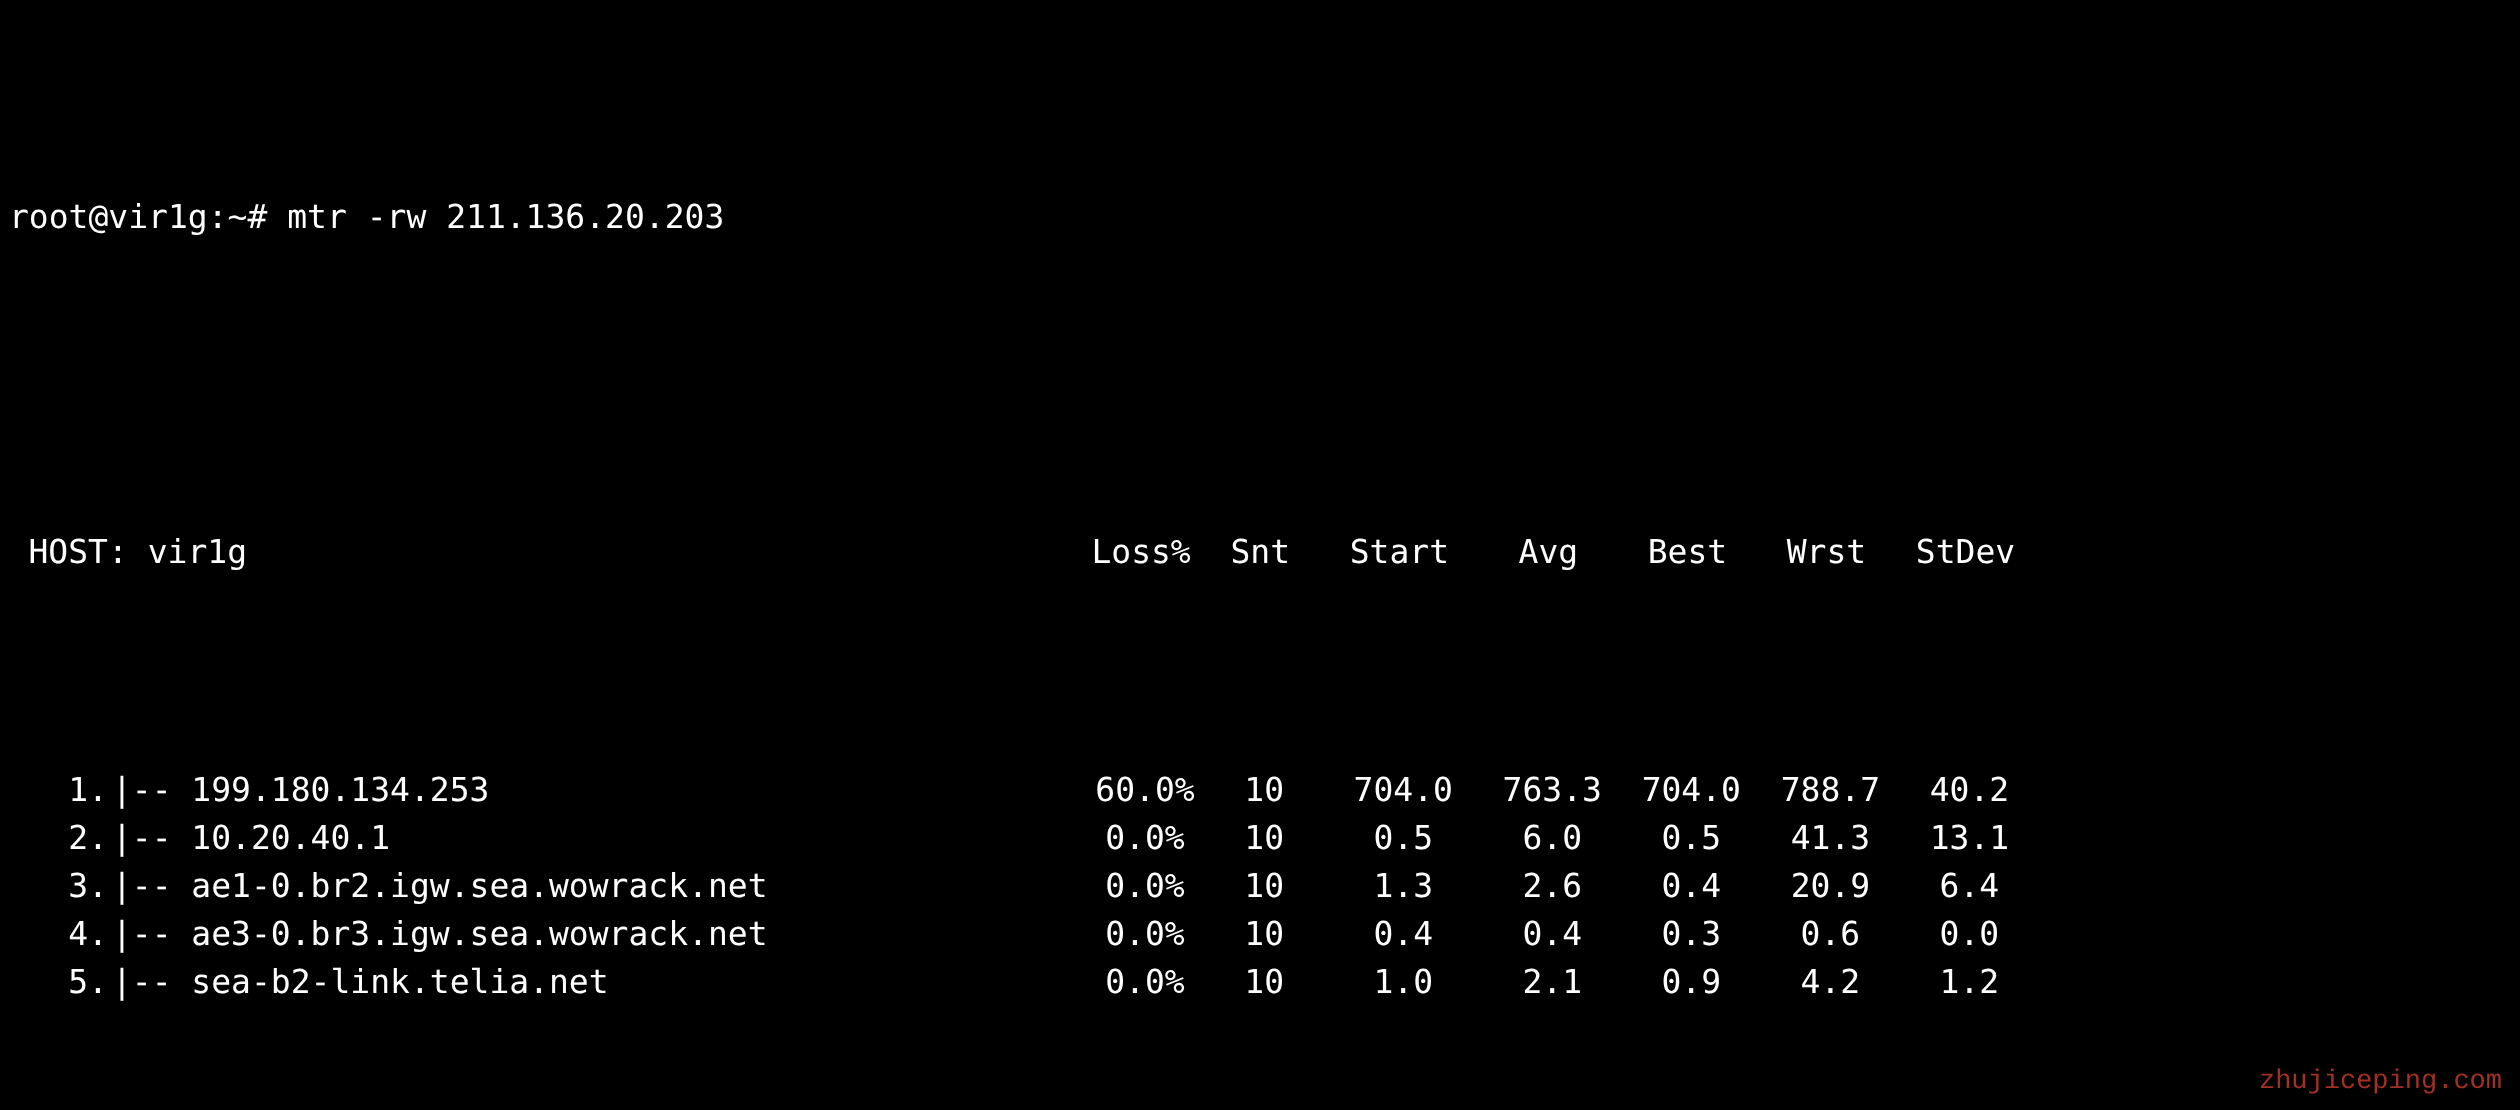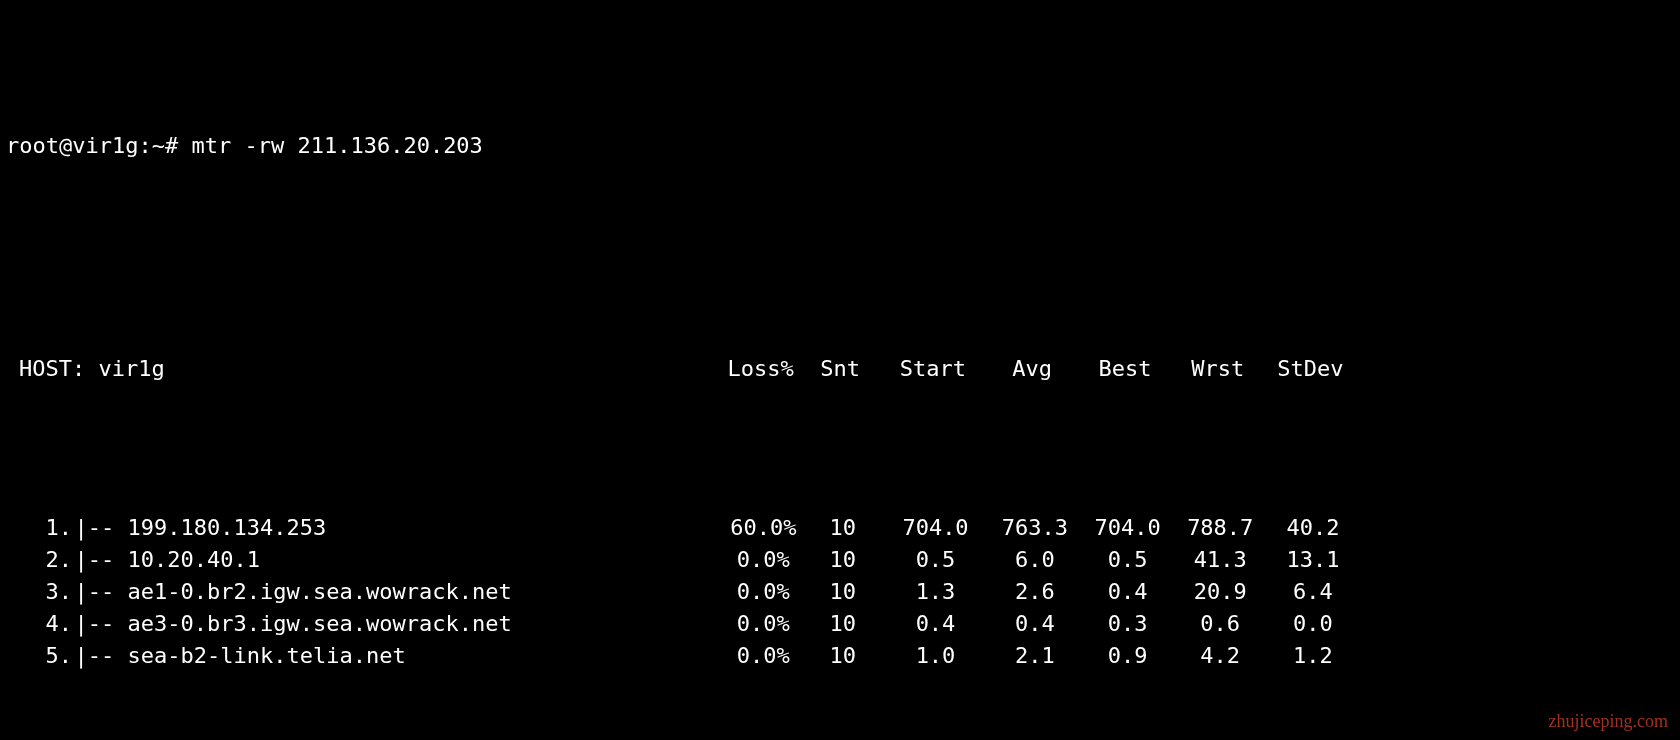--- a/index.html
+++ b/index.html
@@ -54,21 +54,21 @@
   .col-std { width:7ch; }
   .header-left{
     display:inline-block;
     width:53ch;
   }
   .watermark{
     position:absolute;
     right:12px;
     bottom:6px;
     color:#c0392b;
-    font-family:Liberation Serif, serif;
+    font-family:Liberation Mono, monospace;
     font-size:18px;
     opacity:0.85;
   }
 </style>
 </head>
 <body>
 
 <div class="terminal">
 
   

